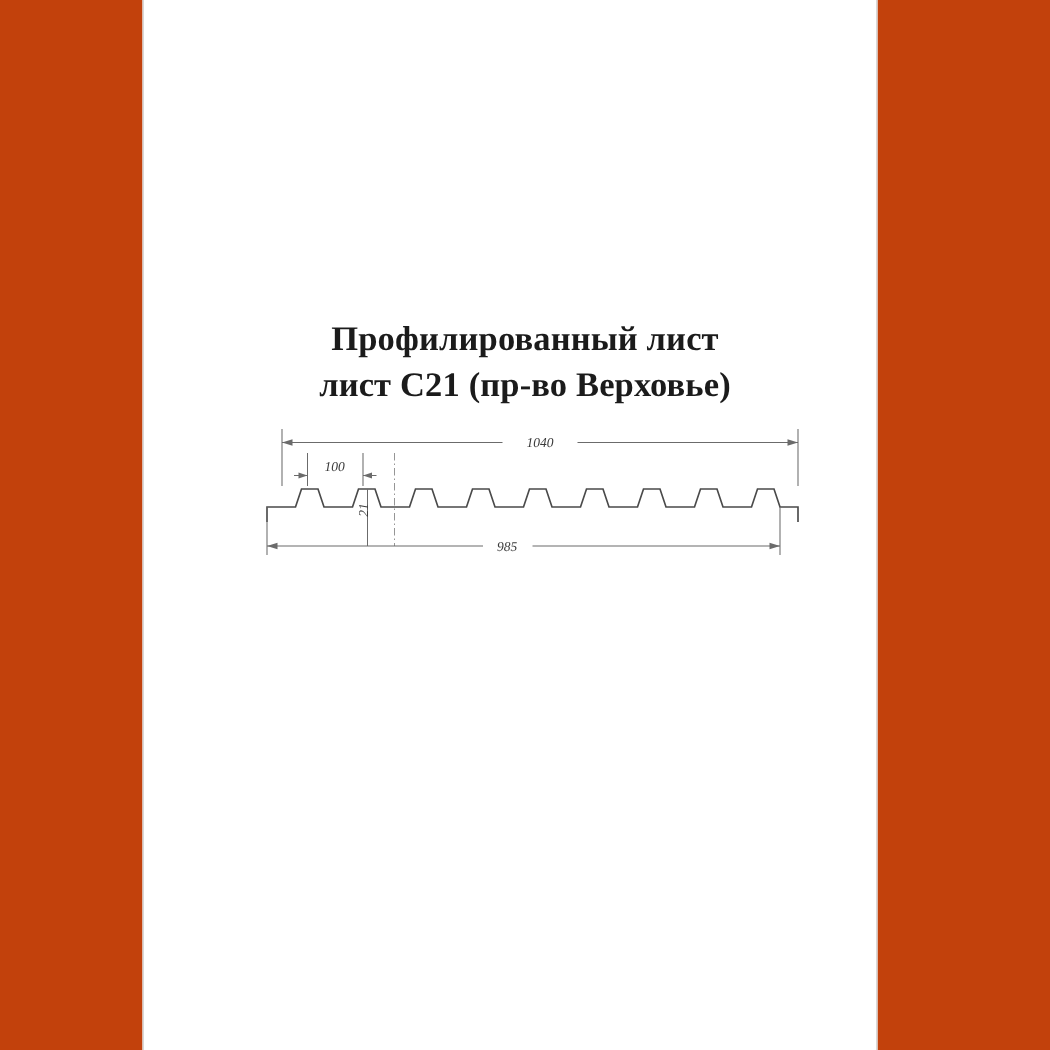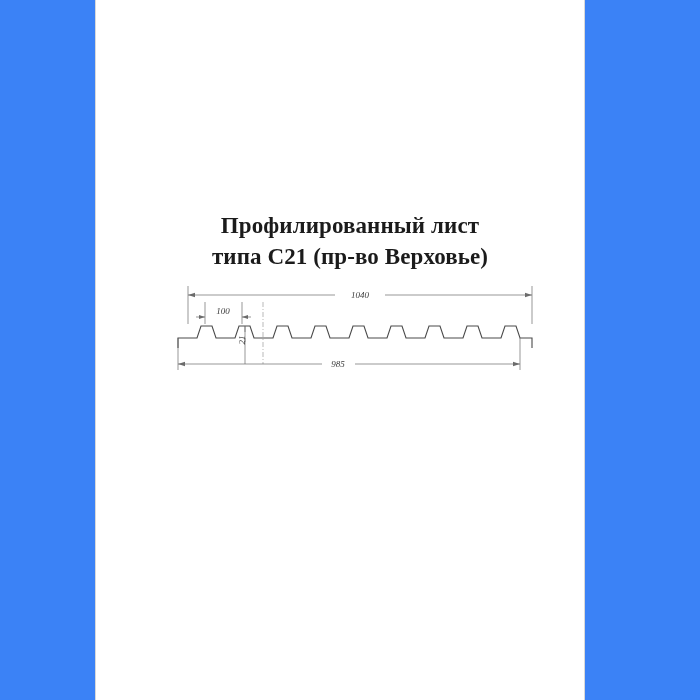--- a/index.html
+++ b/index.html
@@ -10,21 +10,21 @@
   body {
     width: 700px;
     height: 700px;
     font-family: "Liberation Serif", serif;
     overflow: hidden;
   }
   #page {
     position: relative;
     width: 700px;
     height: 700px;
-    background: #3b82f6;
+    background: #c2410c;
   }
   
   .sheet {
     position: absolute;
     left: 95px;
     top: 0;
     width: 490px;
     height: 700px;
     background: #ffffff;
     border-left: 1px solid #d8d8d8;
@@ -62,21 +62,21 @@
 </style>
 </head>
 <body>
 
 <div id="page">
 
   <div class="sheet"></div>
 
   <div class="title">
     <span>Профилированный лист</span>
-    <span class="line2">типа С21 (пр-во Верховье)</span>
+    <span class="line2">лист С21 (пр-во Верховье)</span>
   </div>
 
   <div class="drawing">
     <svg width="400" height="110" viewBox="0 0 400 110" xmlns="http://www.w3.org/2000/svg">
 
       <g stroke="#6b6b6b" stroke-width="0.7" fill="none">
         <line x1="38" y1="8" x2="38" y2="46"></line>
         <line x1="382" y1="8" x2="382" y2="46"></line>
         <line x1="38" y1="17" x2="185" y2="17"></line>
         <line x1="235" y1="17" x2="382" y2="17"></line>

